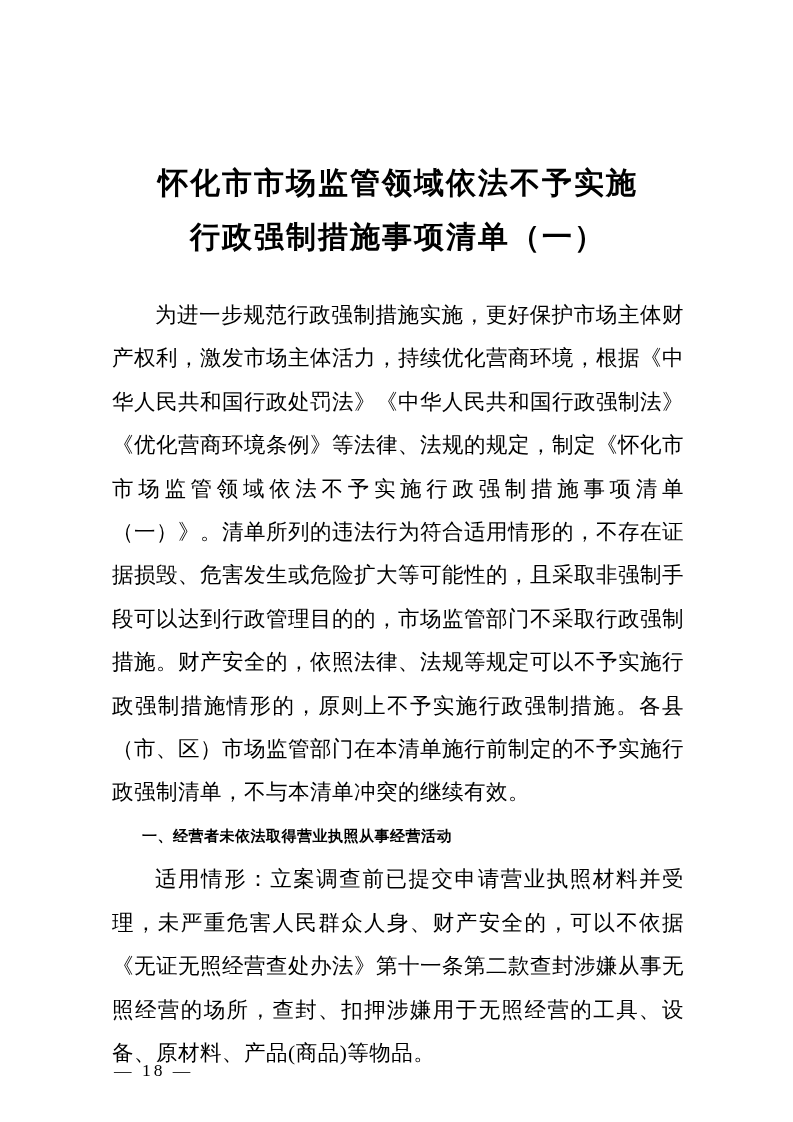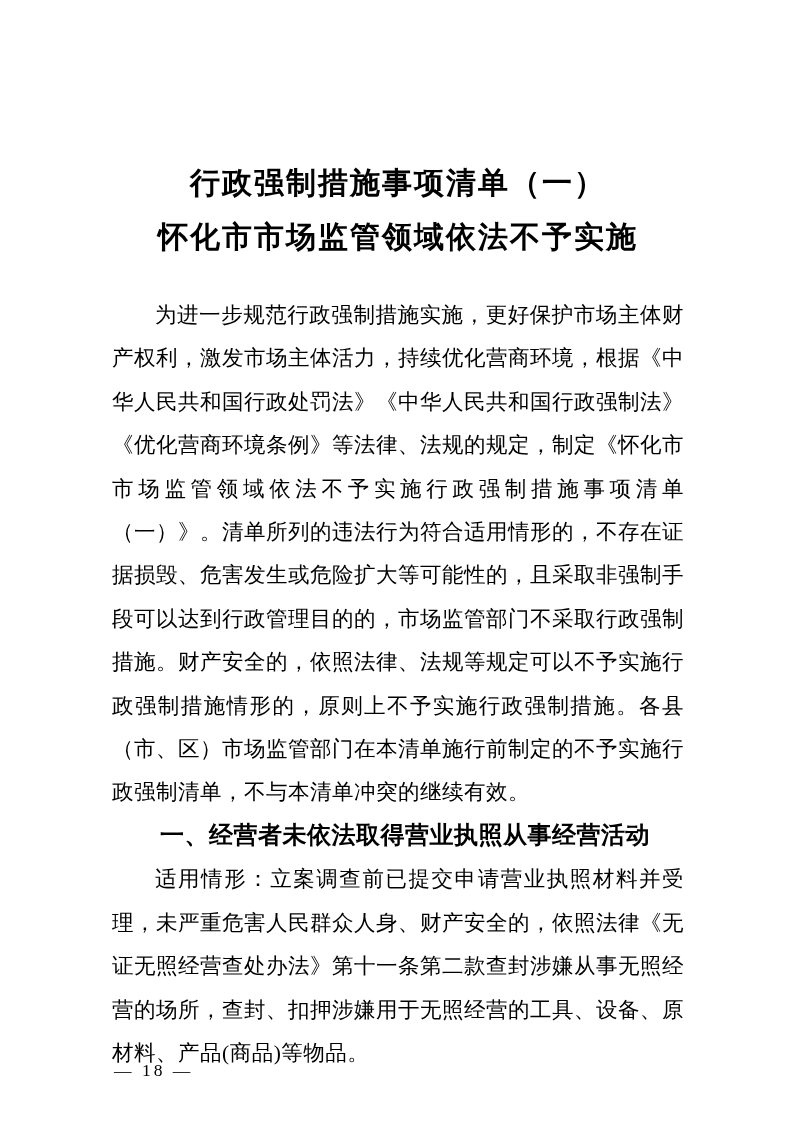--- a/index.html
+++ b/index.html
@@ -43,23 +43,23 @@
     text-align: justify;
     text-justify: inter-ideograph;
     text-indent: 2em;
     letter-spacing: 0.5px;
   }
   .intro-para {
     margin-top: 30px;
   }
   .section-heading {
     margin: 0;
-    font-family: Liberation Mono, monospace;
+    font-family: Liberation Serif, serif;
     font-weight: bold;
-    font-size: 24px;
+    font-size: 15px;
     line-height: 43.4px;
     text-indent: 2em;
     letter-spacing: 0.5px;
   }
   .page-number {
     position: absolute;
     left: 114px;
     top: 1030px;
     font-family: "Liberation Serif", serif;
     font-size: 17.5px;
@@ -69,26 +69,26 @@
     margin-top: 28px;
   }
 </style>
 </head>
 <body>
 
 <div class="page">
   <div class="content">
 
     <h1 class="doc-title">
+      <span class="title-line">怀化市市场监管领域依法不予实施</span>
       <span class="title-line">行政强制措施事项清单（一）</span>
-      <span class="title-line">怀化市市场监管领域依法不予实施</span>
     </h1>
 
     <p class="body-para intro-para">为进一步规范行政强制措施实施，更好保护市场主体财产权利，激发市场主体活力，持续优化营商环境，根据《中华人民共和国行政处罚法》《中华人民共和国行政强制法》《优化营商环境条例》等法律、法规的规定，制定《怀化市市场监管领域依法不予实施行政强制措施事项清单（一）》。清单所列的违法行为符合适用情形的，不存在证据损毁、危害发生或危险扩大等可能性的，且采取非强制手段可以达到行政管理目的的，市场监管部门不采取行政强制措施。财产安全的，依照法律、法规等规定可以不予实施行政强制措施情形的，原则上不予实施行政强制措施。各县（市、区）市场监管部门在本清单施行前制定的不予实施行政强制清单，不与本清单冲突的继续有效。</p>
 
     <h2 class="section-heading">一、经营者未依法取得营业执照从事经营活动</h2>
 
-    <p class="body-para">适用情形：立案调查前已提交申请营业执照材料并受理，未严重危害人民群众人身、财产安全的，依照法律《无证无照经营查处办法》第十一条第二款查封涉嫌从事无照经营的场所，查封、扣押涉嫌用于无照经营的工具、设备、原材料、产品(商品)等物品。</p>
+    <p class="body-para">适用情形：立案调查前已提交申请营业执照材料并受理，未严重危害人民群众人身、财产安全的，可以不依据《无证无照经营查处办法》第十一条第二款查封涉嫌从事无照经营的场所，查封、扣押涉嫌用于无照经营的工具、设备、原材料、产品(商品)等物品。</p>
 
   </div>
 
   <div class="page-number">— 18 —</div>
 </div>
 
 </body></html>

